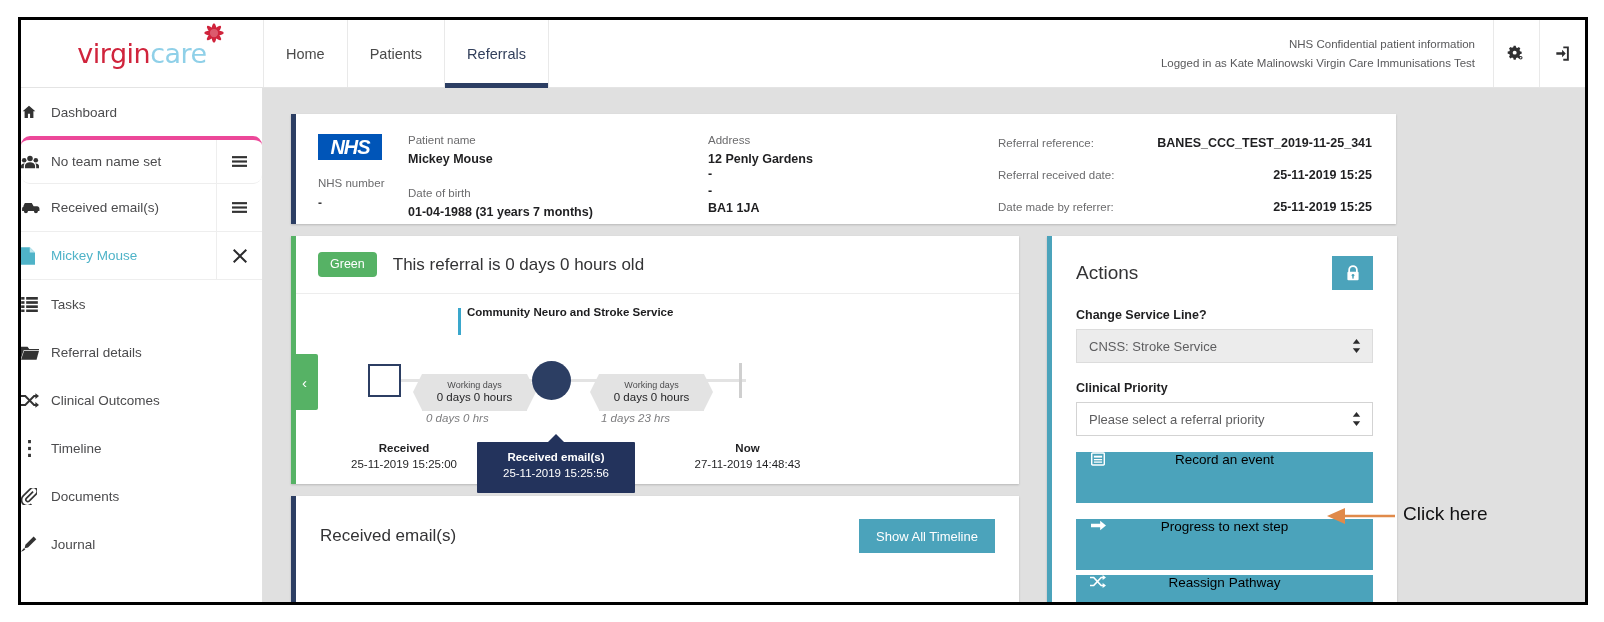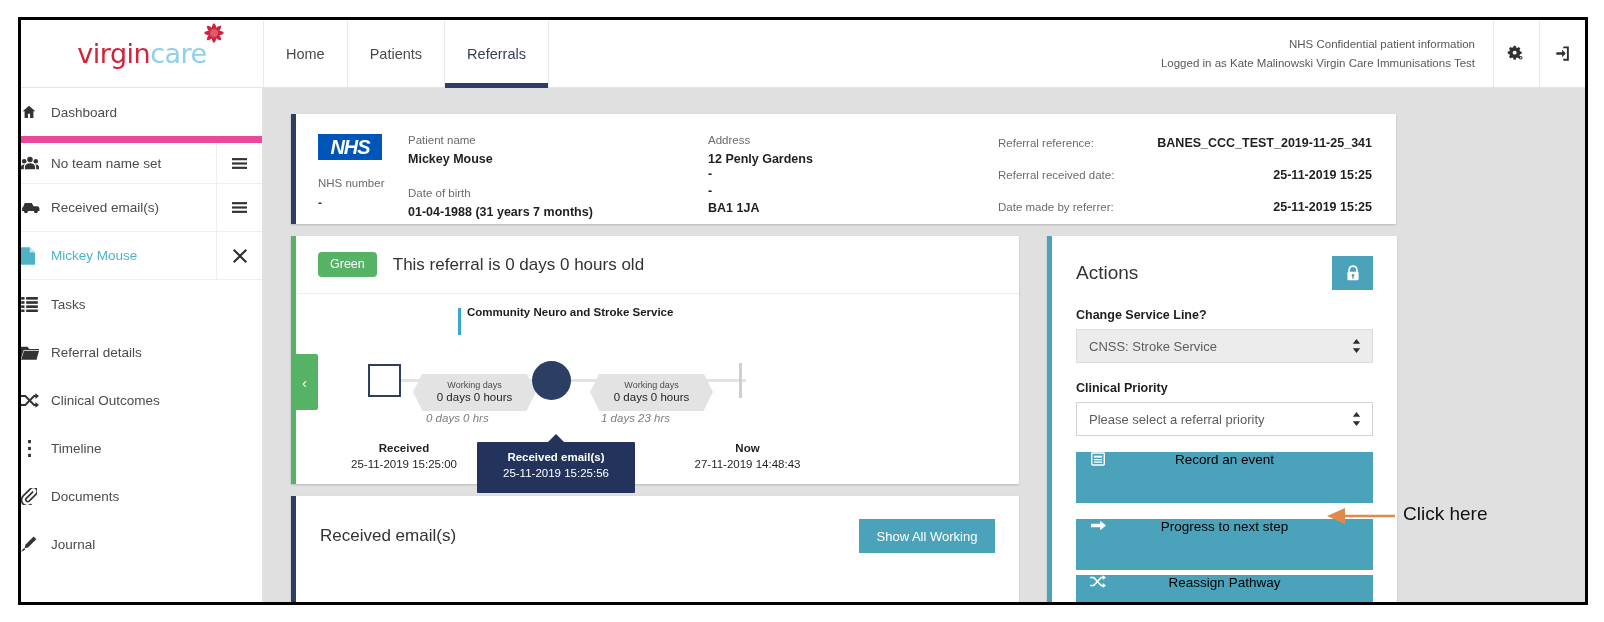--- a/index.html
+++ b/index.html
@@ -104,21 +104,21 @@
   }
   .side-item {
     position: relative;
     display: flex; align-items: center;
     height: 48px;
     font-size: 13.5px;
     color: #4b4b4d;
     cursor: pointer;
   }
   .side-item.bordered { border-bottom: 1px solid #eeeeee; }
-  .side-item.topline { border-top: 7px solid #ec4899; }
+  .side-item.topline { border-top: 4px solid #ec4899; border-radius: 9px; }
   .side-item .si-icon {
     width: 30px; display: flex; align-items: center;
     color: #333333;
   }
   .side-item.active .si-label { color: #4fb3c8; }
   .side-item .si-action {
     position: absolute;
     right: 0; top: 0; bottom: 0;
     width: 46px;
     display: flex; align-items: center; justify-content: center;
@@ -649,21 +649,21 @@
           <div class="tl-lab" style="left:374px; width:155px;">
             <div class="l1">Now</div>
             <div class="l2">27-11-2019 14:48:43</div>
           </div>
         </div>
       </div>
     </div>
 
     <div class="card bottom-card">
       <div class="bc-title">Received email(s)</div>
-      <button class="btn-teal show-all">Show All Working</button>
+      <button class="btn-teal show-all">Show All Timeline</button>
     </div>
 
     <div class="card actions-card">
       <div class="ac-head">
         <div class="ac-title">Actions</div>
         <div class="ac-lock">
           <svg width="14" height="16" viewBox="0 0 16 18">
             <path d="M3.6 8V5.4a4.4 4.4 0 018.8 0V8" fill="none" stroke="#ffffff" stroke-width="2"></path>
             <rect x="1.6" y="7.6" width="12.8" height="9.6" rx="1.2" fill="#ffffff"></rect>
             <circle cx="8" cy="11.6" r="1.5" fill="#4ba3bb"></circle>

